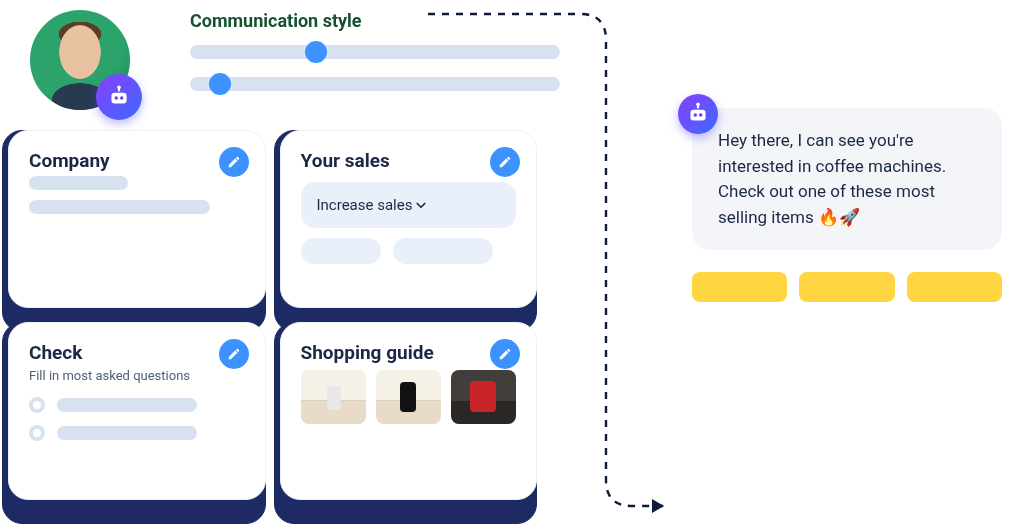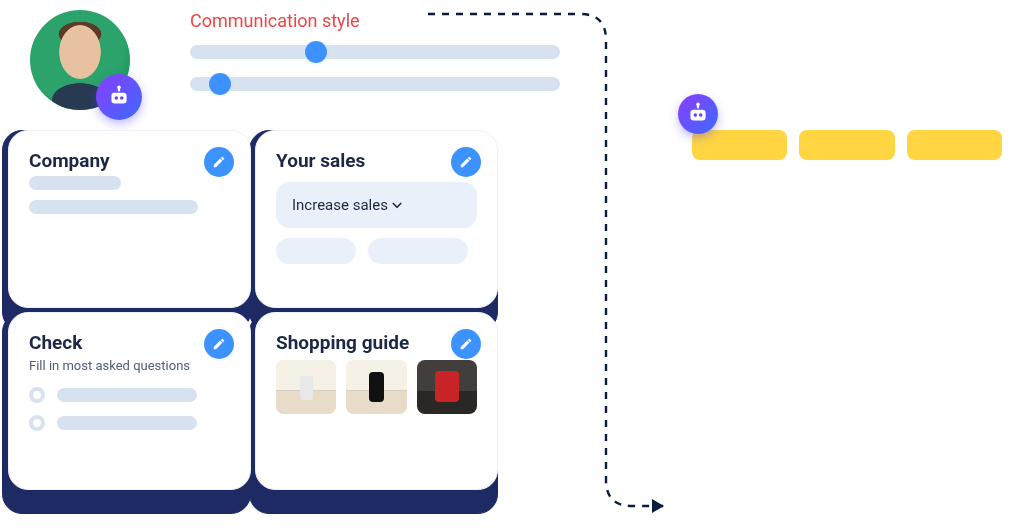--- a/index.html
+++ b/index.html
@@ -23,26 +23,26 @@
   .avatar{width:100px;height:100px;border-radius:50%;background:radial-gradient(circle at 40% 35%,#2ba36b 0 60%,#0e7c4b 100%);position:relative;overflow:hidden;}
   .avatar::after{content:"";position:absolute;inset:0;background:
      radial-gradient(ellipse 34px 44px at 50% 42%,#e8c1a0 0 60%,transparent 62%),
      radial-gradient(ellipse 50px 30px at 50% 90%,#283a52 0 55%,transparent 57%),
      radial-gradient(ellipse 38px 22px at 50% 24%,#5b3c28 0 55%,transparent 57%);
   }
   .bot-badge{position:absolute;right:-6px;bottom:-4px;width:46px;height:46px;border-radius:50%;background:linear-gradient(135deg,#8a3dff,#3c6bff);display:flex;align-items:center;justify-content:center;box-shadow:0 4px 10px rgba(80,60,255,.35);}
   .bot-badge svg{width:26px;height:26px;fill:#fff;}
 
   .comm{position:absolute;left:182px;top:10px;width:370px;}
-  .comm h3{margin:0 0 14px 0;font-size:18px;font-weight:400;color:#ef4444;}
+  .comm h3{margin:0 0 14px 0;font-size:18px;font-weight:700;color:#14532d;}
   .slider{height:14px;border-radius:8px;background:var(--track);position:relative;margin-bottom:18px;}
   .slider .knob{position:absolute;top:50%;width:22px;height:22px;border-radius:50%;background:var(--blue);transform:translate(-50%,-50%);}
 
   
-  .grid{position:absolute;left:8px;top:130px;width:490px;display:grid;grid-template-columns:1fr 1fr;grid-auto-rows:178px;gap:4px;filter:drop-shadow(0 24px 0 var(--navy-shadow)) drop-shadow(-6px 0 0 var(--navy-shadow));}
+  .grid{position:absolute;left:8px;top:130px;width:529px;display:grid;grid-template-columns:1fr 1fr;grid-auto-rows:178px;gap:14px;filter:drop-shadow(0 24px 0 var(--navy-shadow)) drop-shadow(-6px 0 0 var(--navy-shadow));}
   .card{background:var(--card-bg);border-radius:20px;padding:18px 20px 16px 20px;position:relative;border:1px solid #eef0f5;}
   .card h4{margin:0 0 4px 0;font-size:19px;font-weight:700;color:var(--text);}
   .card .sub{font-size:13px;color:#51607a;margin-bottom:14px;display:block;}
   .edit{position:absolute;right:16px;top:16px;width:30px;height:30px;border-radius:50%;background:var(--blue);display:flex;align-items:center;justify-content:center;}
   .edit svg{width:14px;height:14px;fill:#fff;}
   .ph{height:14px;border-radius:8px;background:var(--track);}
   .ph.sm{width:46%;margin-bottom:10px;}
   .ph.lg{width:84%;}
   .select{background:var(--blue-light);border-radius:14px;padding:14px 16px;display:flex;align-items:center;font-size:15px;color:var(--text);margin-bottom:10px;}
   .chev{width:18px;height:18px;}
@@ -175,20 +175,21 @@
 <div class="chat">
   <div class="bot-badge">
     <svg viewBox="0 0 24 24">
         <rect x="5" y="8" width="14" height="10" rx="3"></rect>
         <circle cx="9.5" cy="13" r="1.6" fill="#6b3dff"></circle>
         <circle cx="14.5" cy="13" r="1.6" fill="#6b3dff"></circle>
         <rect x="11" y="3" width="2" height="4" rx="1"></rect>
         <circle cx="12" cy="3" r="1.6"></circle>
       </svg>
   </div>
+  <div class="bubble">Hey there, I can see you're interested in coffee machines. Check out one of these most selling items 🔥🚀</div>
   <div class="prods">
     <div class="prod">
       <div class="thumb a"></div>
       <div class="cta"></div>
     </div>
     <div class="prod">
       <div class="thumb b"></div>
       <div class="cta"></div>
     </div>
     <div class="prod">

